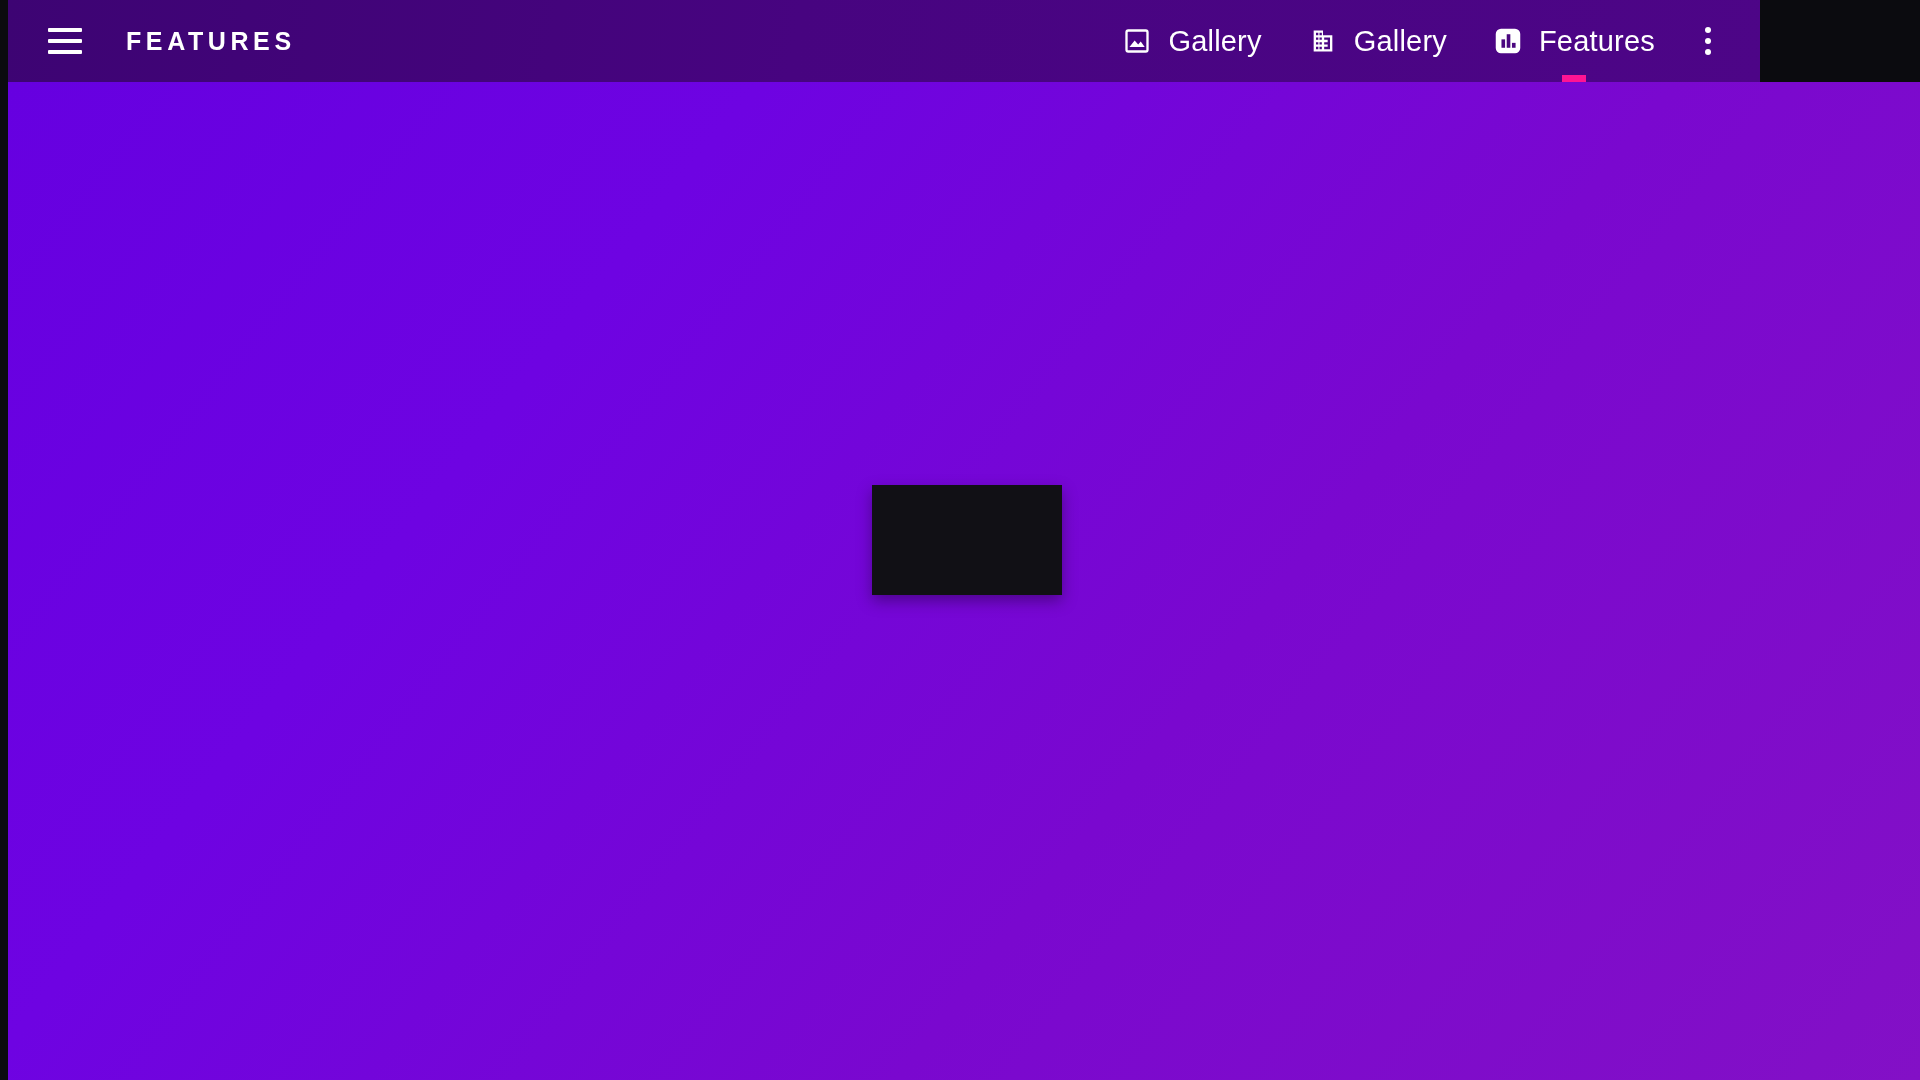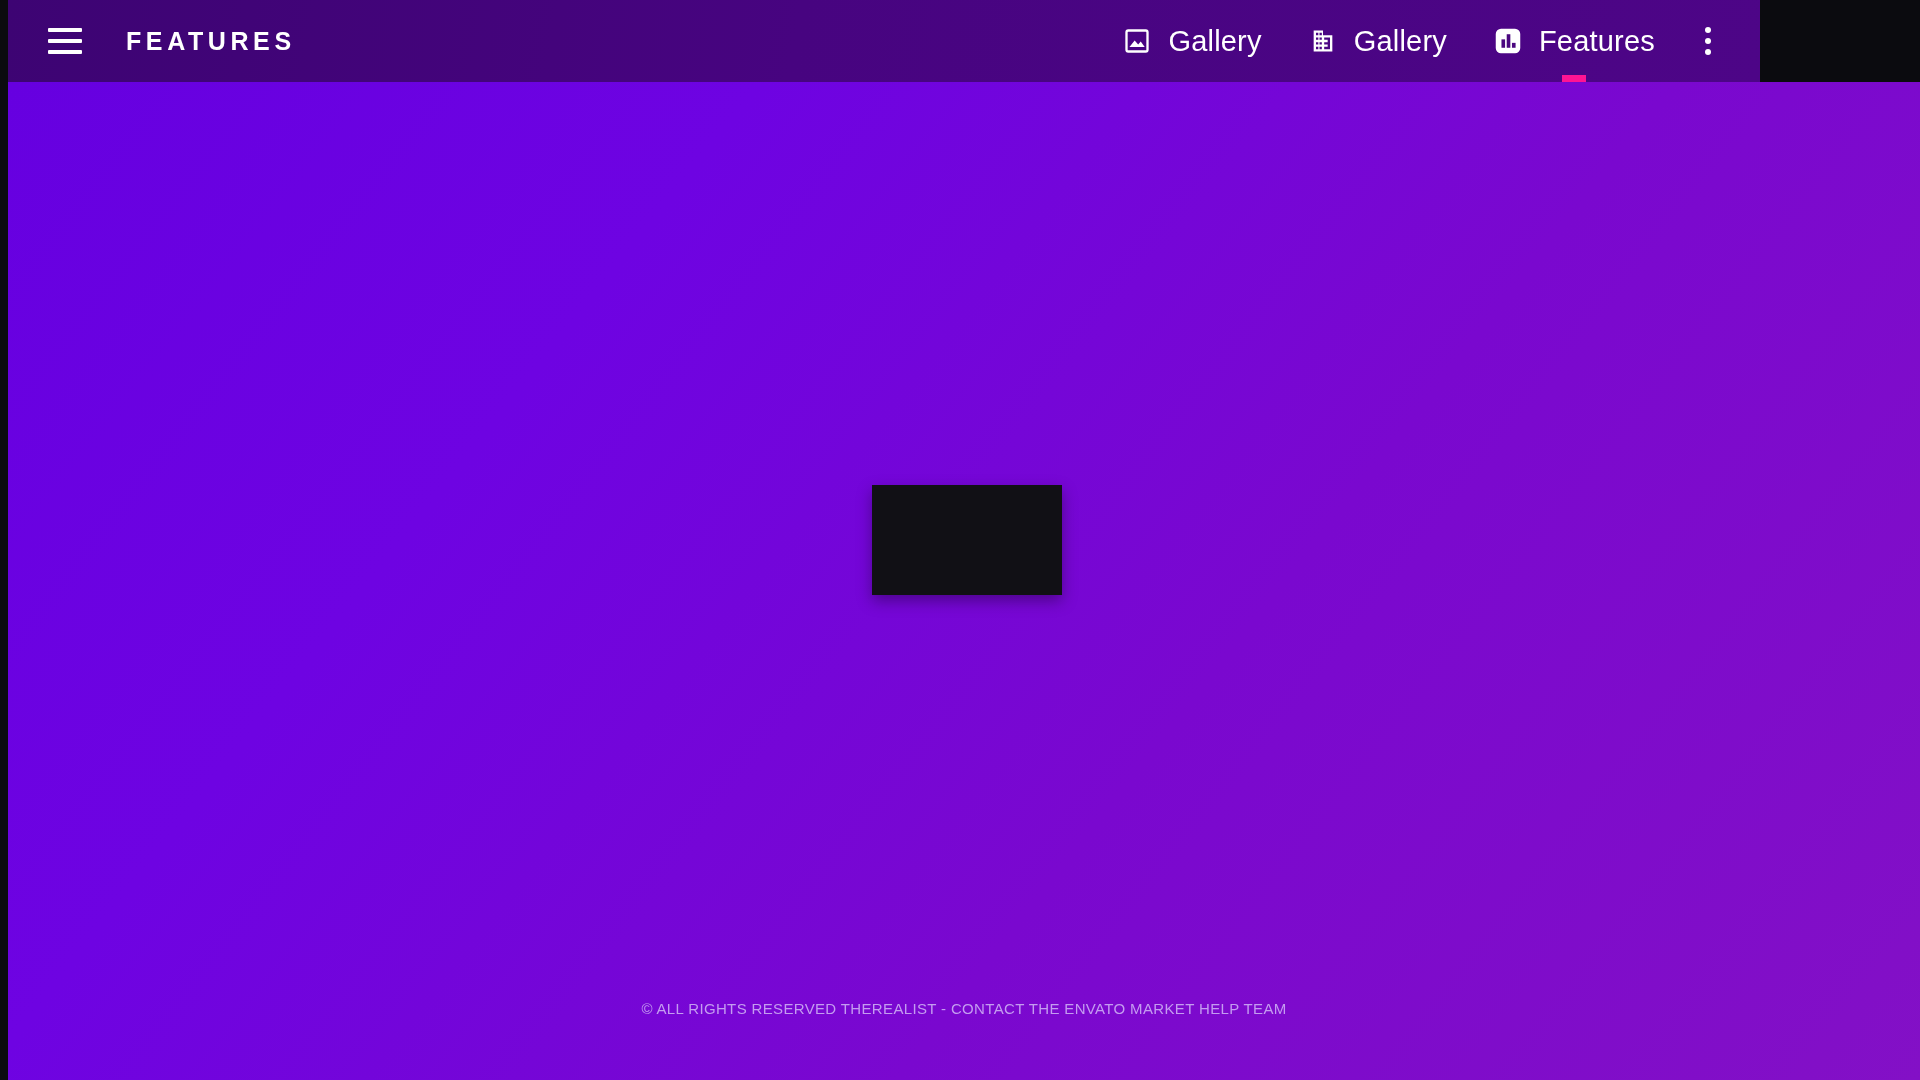--- a/index.html
+++ b/index.html
@@ -209,20 +209,17 @@
         <i></i>
         <i></i>
       </div>
 
     </div>
 
     <main class="content">
 
       <div class="media-placeholder"></div>
 
-      <div class="footer">
-        <span class="footer-text">© ALL RIGHTS RESERVED THEREALIST  - CONTACT THE ENVATO MARKET HELP TEAM</span>
-      </div>
 
     </main>
 
   </div>
 </div>
 
 </body></html>

